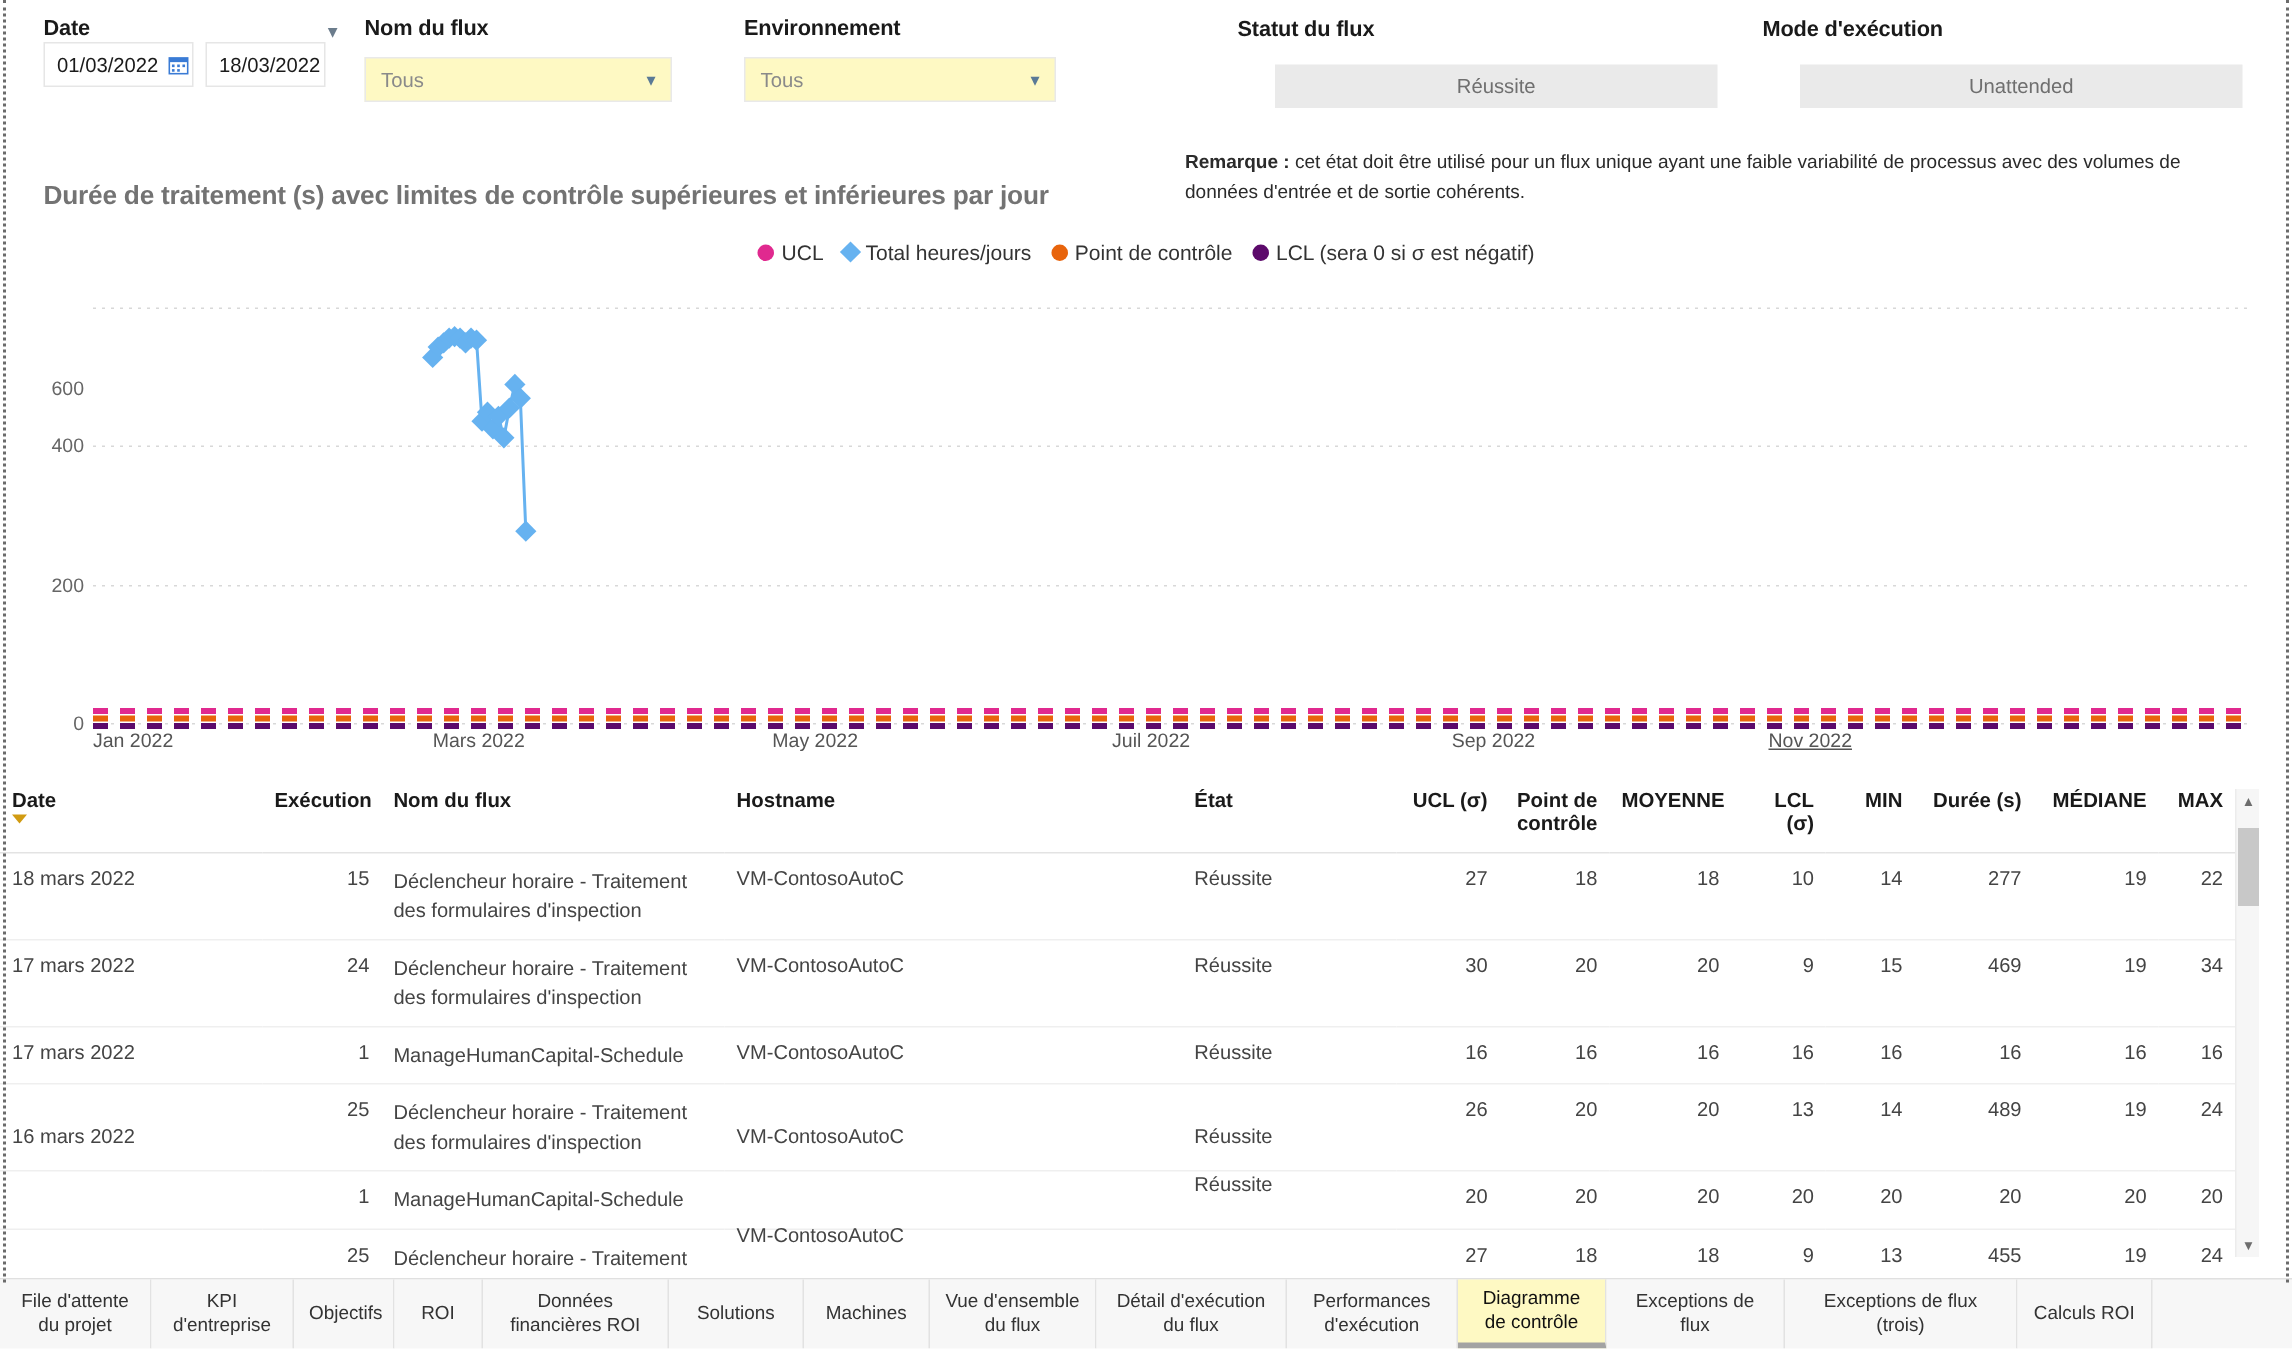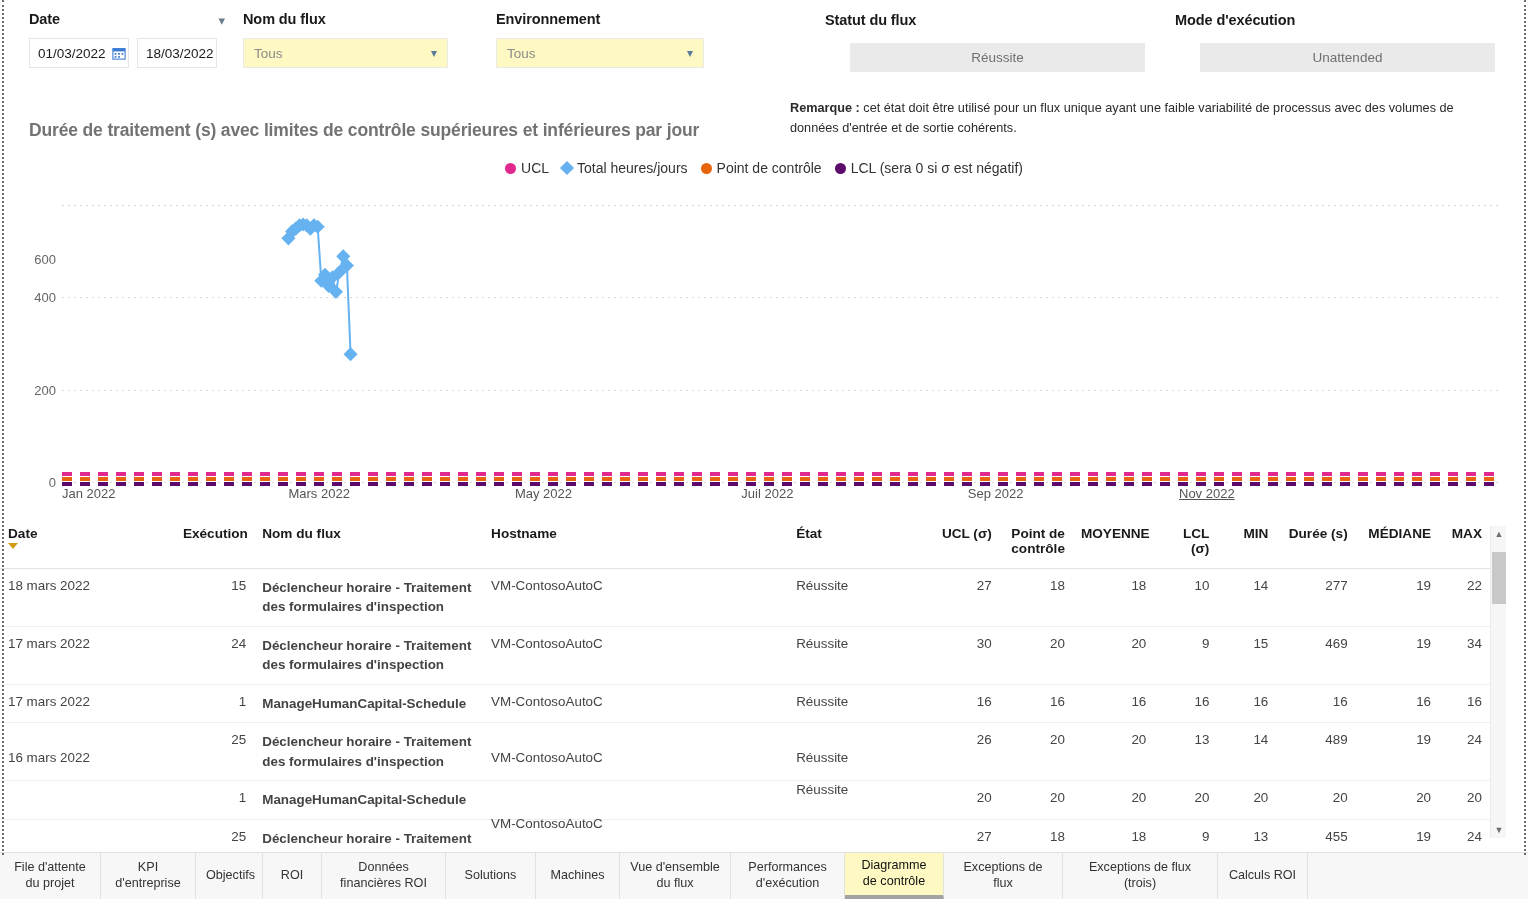--- a/index.html
+++ b/index.html
@@ -28,21 +28,21 @@
   
   .filterbar { position: absolute; left: 0; top: 0; width: 1528px; height: 88px; }
   .filter { position: absolute; }
   .filter-label {
     font-size: 14.5px; font-weight: bold; color: #1a1a1a; letter-spacing: -0.1px;
     white-space: nowrap;
   }
   .chev {
     position: absolute; color: #6b7c8c; font-size: 13px; line-height: 1;
   }
-  .date-row { display: flex; gap: 8px; margin-top: 10px; }
+  .date-row { display: flex; gap: 8px; }
   .date-box {
     border: 1px solid #e6e6e6; background: #fff;
     height: 30px; display: flex; align-items: center;
     padding: 0 8px; gap: 6px;
     font-size: 13.5px; color: #1a1a1a;
   }
   .cal-icon { width: 14px; height: 14px; flex: 0 0 auto; }
   .dd {
     margin-top: 10px; border: 1px solid #e9e9e9; background: #fef9c3;
     height: 30px; display: flex; align-items: center; justify-content: space-between;
@@ -113,21 +113,21 @@
     border-bottom: 1px solid #efefef; text-align: right;
     vertical-align: top;
   }
   table.grid td.l { text-align: left; }
   table.grid tr.total td {
     font-weight: bold; color: #1a1a1a; border-bottom: none; border-top: 1px solid #e3e3e3;
   }
   .sortarrow { display: block; width: 0; height: 0; margin-top: 2px;
     border-left: 5px solid transparent; border-right: 5px solid transparent;
     border-top: 6px solid #d19b12; }
-  .flowname { line-height: 1.45; font-weight: bold; }
+  .flowname { line-height: 1.45; }
   .shiftA { position: relative; top: 0px; }
   .shiftB { position: relative; top: 18px; }
   .shiftC { position: relative; top: -8px; }
   .shiftD { position: relative; top: 26px; }
   .shiftE { position: relative; top: 44px; }
 
   
   .vscroll {
     position: absolute; right: 22px; top: 526px; width: 16px; height: 312px;
     background: #f6f6f6; border-left: 1px solid #ececec;
@@ -468,20 +468,23 @@
       </div>
       <div class="tab" style="width: 90px;">
         <div class="tab-inner">Solutions</div>
       </div>
       <div class="tab" style="width: 84px;">
         <div class="tab-inner">Machines</div>
       </div>
       <div class="tab" style="width: 111px;">
         <div class="tab-inner">Vue d'ensemble du flux</div>
       </div>
+      <div class="tab" style="width: 127px;">
+        <div class="tab-inner">Détail d'exécution du flux</div>
+      </div>
       <div class="tab" style="width: 114px;">
         <div class="tab-inner">Performances d'exécution</div>
       </div>
       <div class="tab active" style="width: 99px;">
         <div class="tab-inner">Diagramme de contrôle</div>
       </div>
       <div class="tab" style="width: 119px;">
         <div class="tab-inner">Exceptions de flux</div>
       </div>
       <div class="tab" style="width: 155px;">

